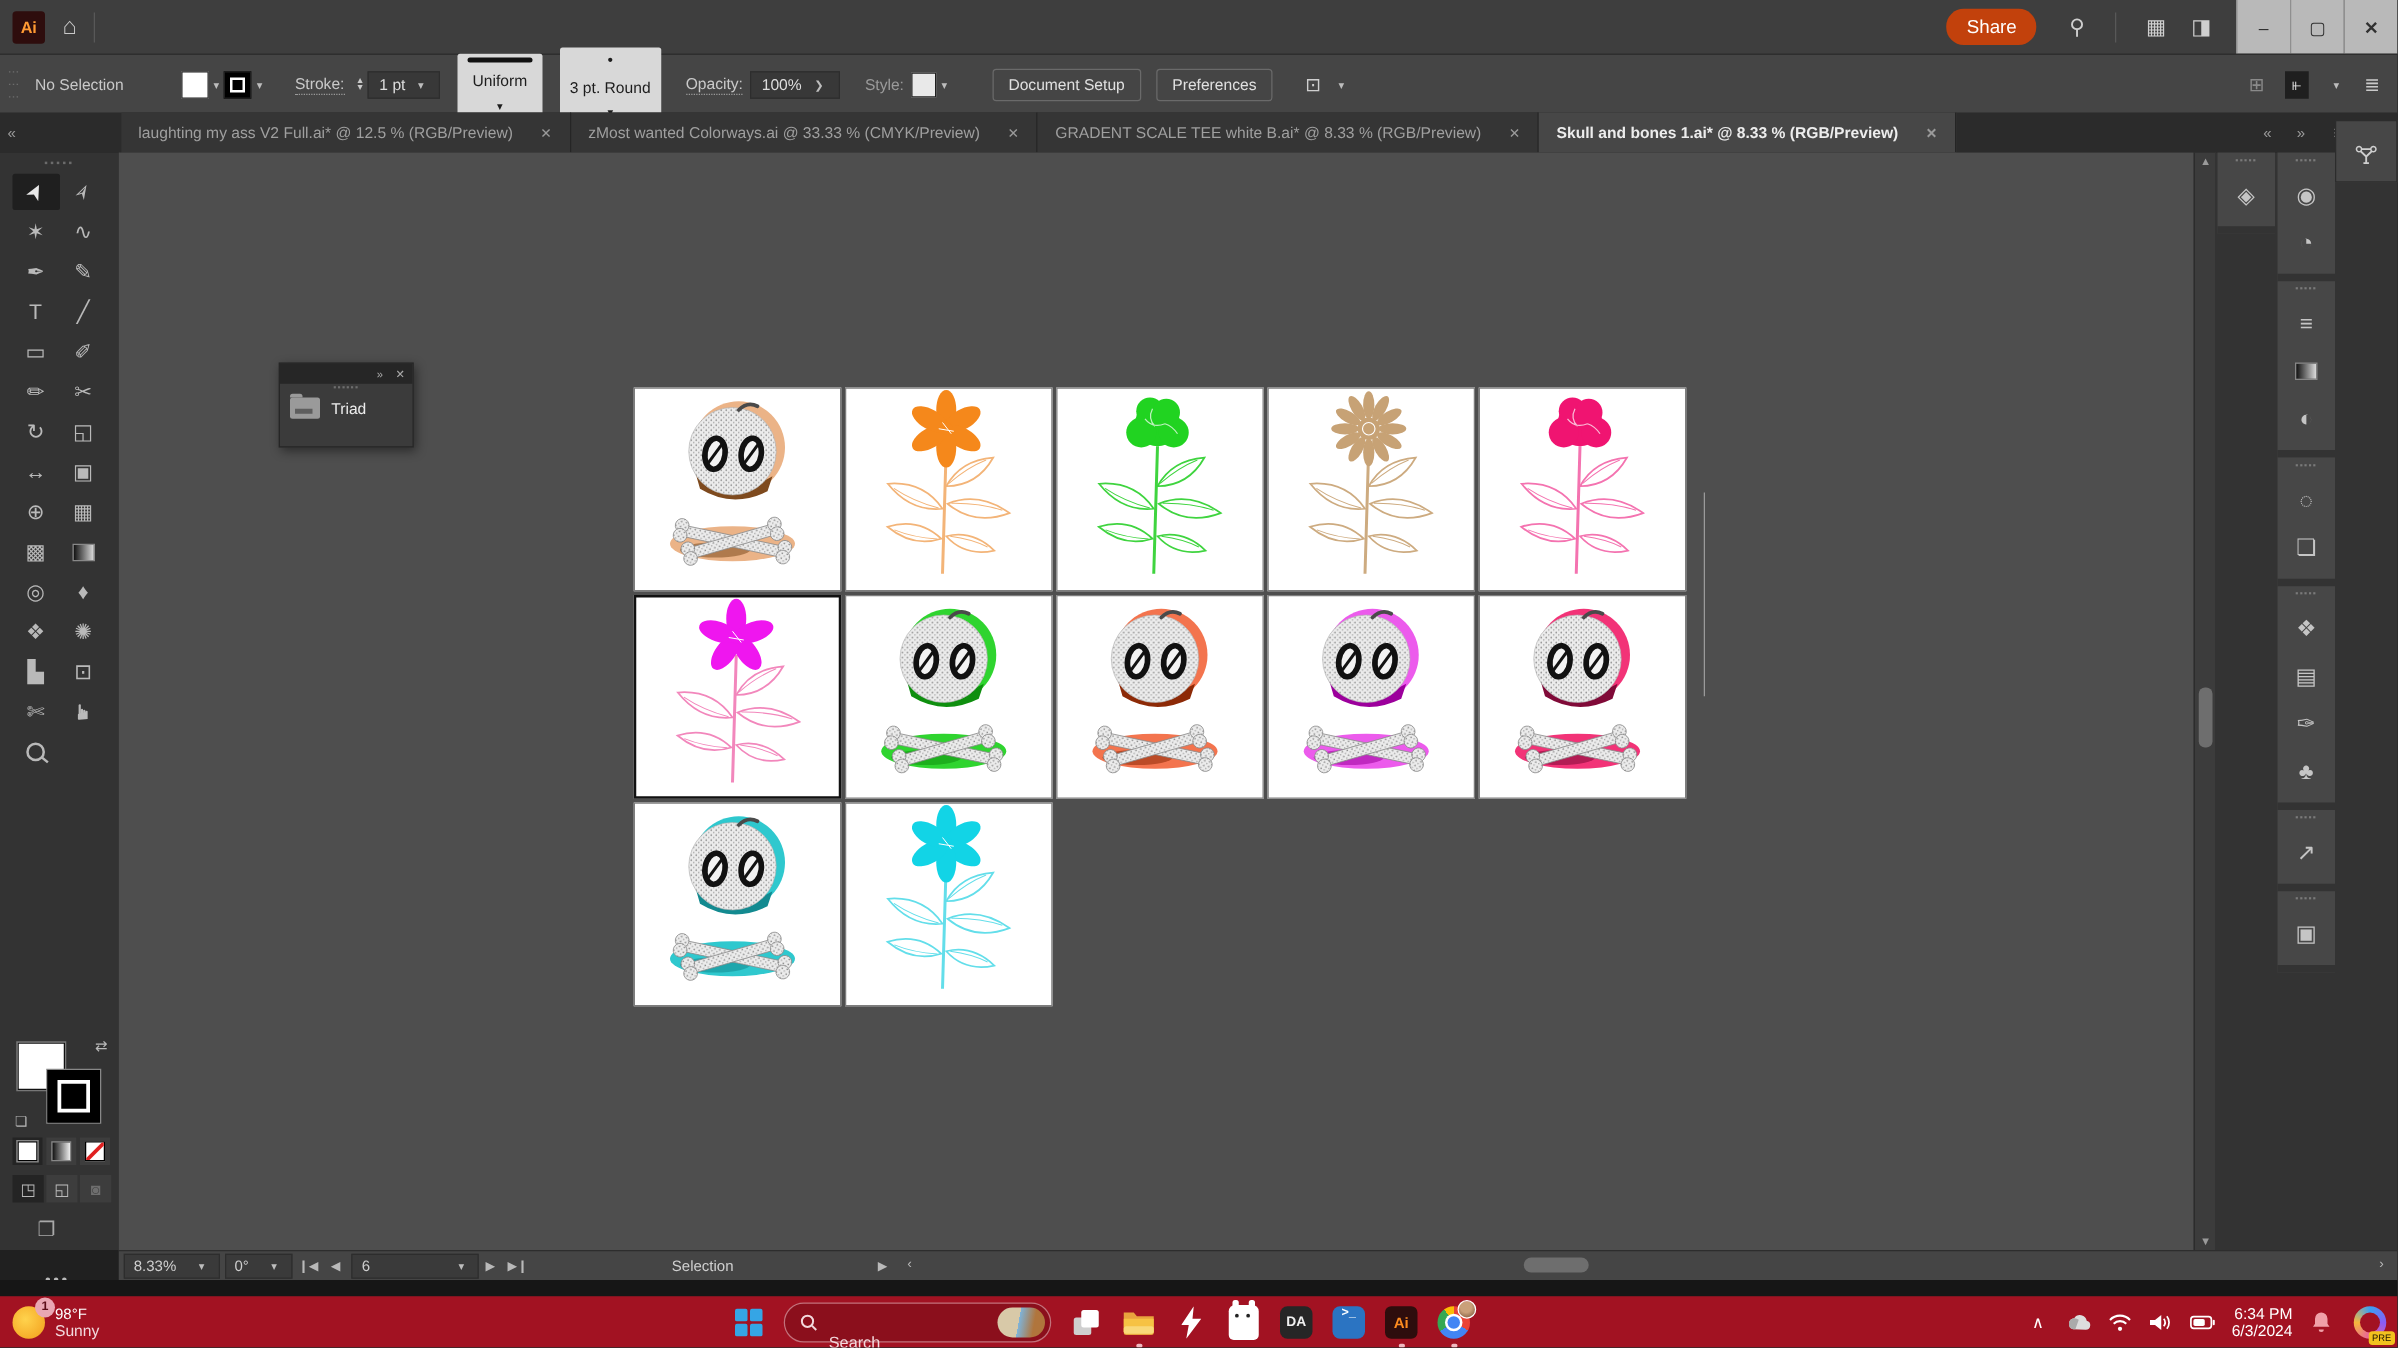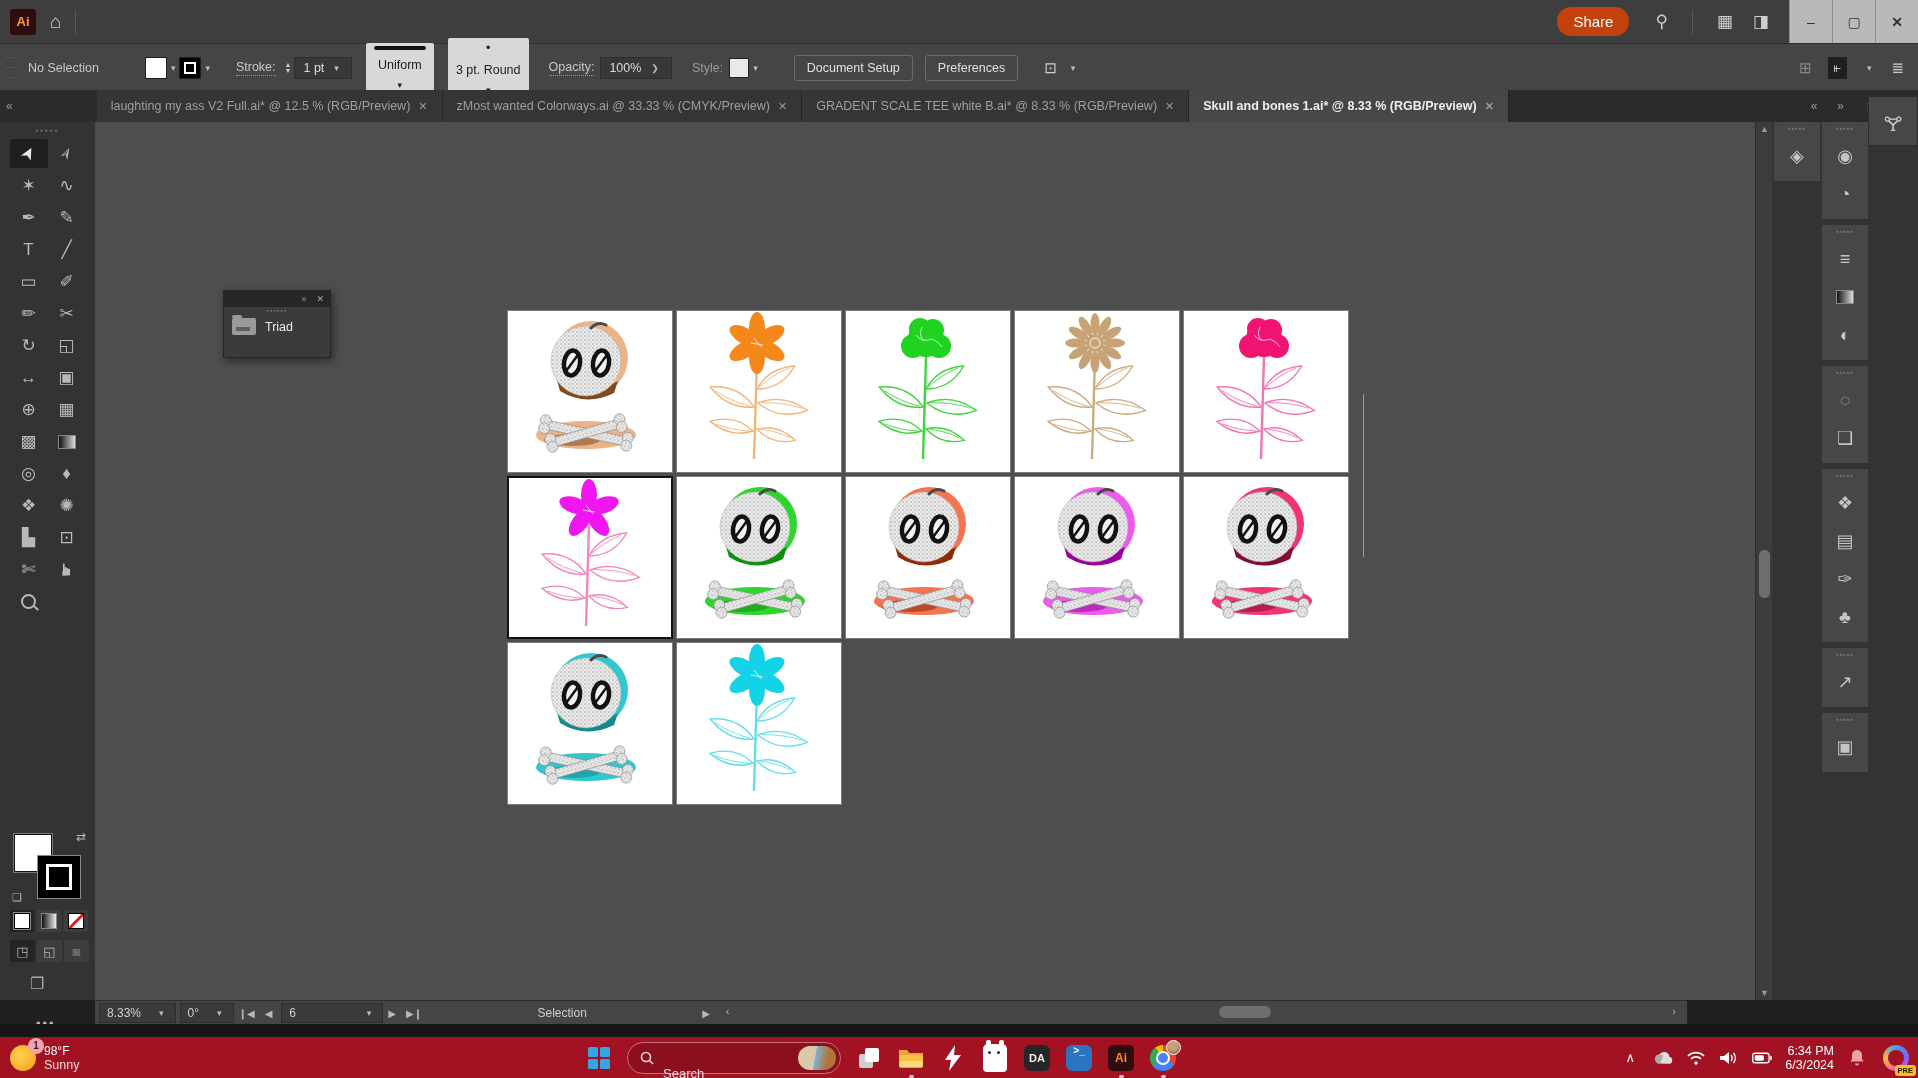--- a/index.html
+++ b/index.html
@@ -29,21 +29,21 @@
   .ctl-label{color:#c9c9c9;margin:0 6px;}
   .dotted{border-bottom:1px dotted #9a9a9a;padding-bottom:1px;}
   .swatch{width:20px;height:20px;border:1px solid #1f1f1f;display:inline-block;vertical-align:middle;}
   .chev{color:#bdbdbd;font-size:9px;margin:0 4px;}
   .field{background:#383838;border:1px solid #2d2d2d;color:#ddd;padding:3px 8px;display:flex;align-items:center;gap:6px;}
   .light-widget{background:#d8d8d8;color:#1d1d1d;border-radius:2px;padding:3px 8px;display:flex;align-items:center;gap:8px;flex-direction:column;}
   .ctl-btn{border:1px solid #6a6a6a;border-radius:3px;padding:5px 12px;color:#e0e0e0;background:#454545;margin:0 6px;}
   .stepper{display:flex;flex-direction:column;font-size:7px;color:#c9c9c9;line-height:6px;margin:0 3px;}
   
   #tabbar{left:0;top:90px;width:1918px;height:32px;background:#2b2b2b;display:flex;align-items:stretch;}
-  .tab{display:flex;align-items:center;gap:8px;padding:0 14px;font-size:12.5px;background:#353535;
+  .tab{display:flex;align-items:center;gap:22px;padding:0 14px;font-size:12.5px;background:#353535;
        border-right:1px solid #252525;color:#9f9f9f;white-space:nowrap;}
   .tab.active{background:#474747;color:#ededed;font-weight:bold;}
   .tab .x{font-size:11px;color:#9a9a9a;}
   .tabbar-chev{color:#9a9a9a;font-size:12px;align-self:center;padding:0 6px;}
   
   #toolbar{left:0;top:122px;width:95px;height:878px;background:#333;border-right:1px solid #272727;}
   .tool-grip{color:#6b6b6b;text-align:center;font-size:8px;letter-spacing:2px;padding:4px 0;}
   #tools{display:grid;grid-template-columns:38px 38px;justify-content:center;row-gap:3px;}
   .tool{width:38px;height:29px;display:flex;align-items:center;justify-content:center;color:#b9b9b9;font-size:17px;border-radius:2px;}
   .tool.active{background:#1f1f1f;color:#e8e8e8;}
@@ -92,21 +92,21 @@
   #vthumb{position:absolute;left:3px;top:428px;width:11px;height:48px;background:#6e6e6e;border-radius:5px;}
   
   #dock{left:1772px;top:122px;width:146px;height:878px;background:#333;}
   .dock-col{position:absolute;top:0;width:46px;display:flex;flex-direction:column;align-items:center;}
   .dock-group{background:#474747;width:46px;border-bottom:6px solid #333;display:flex;flex-direction:column;align-items:center;padding-bottom:6px;}
   .dock-ic{width:40px;height:38px;display:flex;align-items:center;justify-content:center;color:#c5c5c5;font-size:18px;}
   .dock-grip{color:#7a7a7a;font-size:7px;letter-spacing:1px;padding:3px 0 5px;}
   #prop-float{left:1868px;top:96px;width:48px;height:48px;background:#474747;border:1px solid #2c2c2c;
               display:flex;align-items:center;justify-content:center;color:#cfcfcf;font-size:20px;}
   
-  #statusbar{left:95px;top:1000px;width:1592px;height:24px;background:#454545;border-top:1px solid #2d2d2d;
+  #statusbar{left:95px;top:1000px;width:1823px;height:24px;background:#454545;border-top:1px solid #2d2d2d;
              display:flex;align-items:center;font-size:12px;color:#cfcfcf;}
   .st-field{background:#3a3a3a;border:1px solid #2d2d2d;height:18px;display:flex;align-items:center;
             padding:0 7px;margin-left:4px;gap:14px;}
   .st-arr{color:#b9b9b9;font-size:10px;margin:0 5px;}
   #hscroll{flex:1;height:100%;position:relative;margin:0 6px;}
   #hthumb{position:absolute;left:498px;top:5px;width:52px;height:12px;background:#6e6e6e;border-radius:6px;}
   #below-app{left:0;top:1024px;width:1918px;height:13px;background:#161616;}
   
   #taskbar{left:0;top:1037px;width:1918px;height:41px;background:#a21222;display:flex;align-items:center;color:#fff;}
   #weather{display:flex;align-items:center;gap:8px;margin-left:10px;}
@@ -143,21 +143,21 @@
   .chrome-ic::after{content:"";position:absolute;inset:8px;background:#4285f4;border-radius:50%;}
   .chrome-av{position:absolute;right:-4px;top:-4px;width:13px;height:13px;border-radius:50%;border:1px solid #fff;
              background:radial-gradient(circle at 45% 35%,#caa07a 40%,#6e4a2f);z-index:2;}
   #tb-right-tray{position:absolute;right:8px;height:100%;display:flex;align-items:center;gap:13px;}
   .tray-ic{display:flex;align-items:center;justify-content:center;width:20px;}
   #clock{text-align:right;font-size:12.5px;line-height:14px;}
   .copilot{width:26px;height:26px;border-radius:50%;position:relative;
            background:conic-gradient(#3aa0f3,#8a5cf5,#e85fa0,#f6b73c,#3aa0f3);}
   .copilot::before{content:"";position:absolute;inset:5px;border-radius:50%;background:#a21222;}
   .copilot .pre{position:absolute;right:-7px;bottom:-5px;background:#f2c21e;color:#201600;font-size:7.5px;
-                font-weight:bold;padding:1px 3px;border-radius:3px;}
+                font-weight:normal;padding:1px 3px;border-radius:3px;}
   .bell{color:#f0a0a8;font-size:16px;}
 </style>
 </head>
 <body>
 
 <div id="app">
 
   <svg width="0" height="0" style="position:absolute">
     <defs>
       <pattern id="stip" width="4" height="4" patternUnits="userSpaceOnUse">

